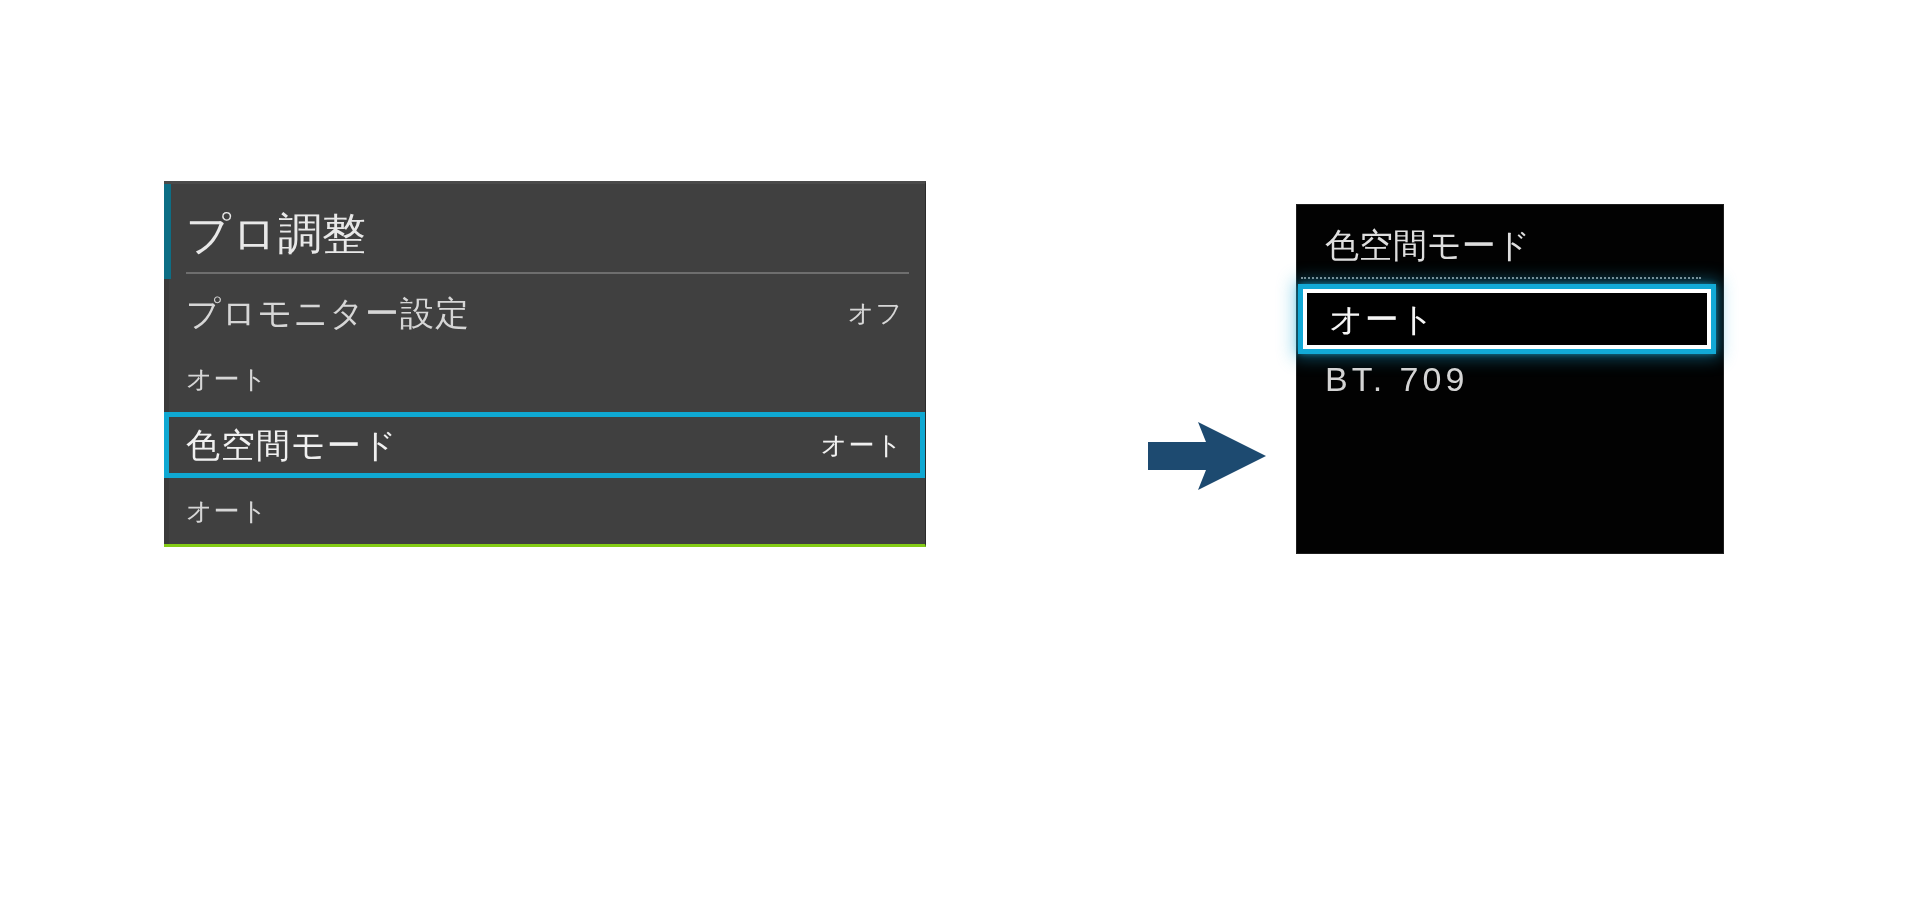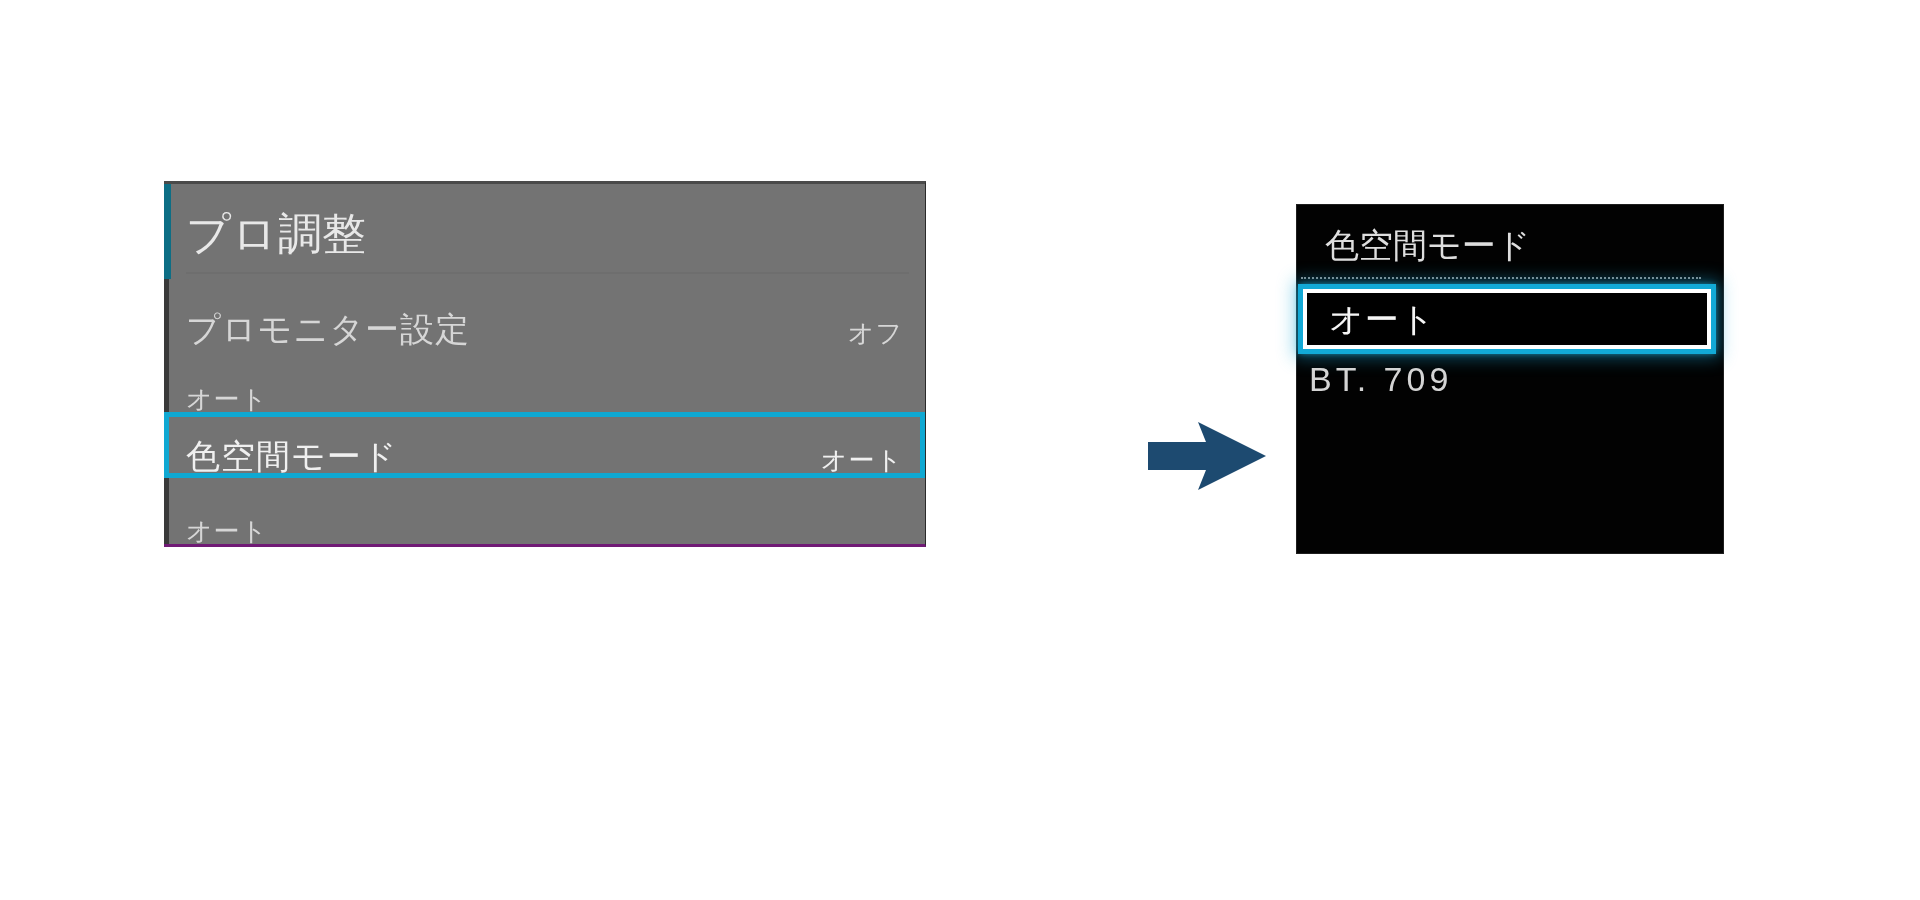--- a/index.html
+++ b/index.html
@@ -21,24 +21,24 @@
     inset: 0;
   }
 
   
   .osd-panel {
     position: absolute;
     left: 164px;
     top: 181px;
     width: 762px;
     height: 366px;
-    background: #737373;
+    background: #404040;
     box-sizing: border-box;
     border-top: 3px solid #4a4a4a;
-    border-bottom: 3px solid #701a75;
+    border-bottom: 3px solid #84cc16;
     border-right: 1px solid #2a2a2a;
   }
   .osd-accent-bar {
     position: absolute;
     left: 0;
     top: 0;
     width: 7px;
     height: 95px;
     background: #0d6e85;
   }
@@ -83,21 +83,21 @@
     position: absolute;
     left: 0;
     right: 0;
     top: 96px;
     bottom: 0;
   }
   .osd-row {
     position: relative;
     height: 66px;
     display: flex;
-    align-items: flex-end;
+    align-items: center;
     justify-content: space-between;
     padding: 0 22px 0 22px;
     box-sizing: border-box;
   }
   .osd-row .row-label {
     color: #d6d6d6;
     font-size: 34px;
     white-space: nowrap;
     line-height: 1;
   }
@@ -167,22 +167,22 @@
     left: 0;
     right: 0;
     top: 84px;
     bottom: 0;
   }
   .sub-option {
     position: relative;
     height: 60px;
     display: flex;
     align-items: center;
-    box-sizing: border-box;
-    margin-left: 12px;
+    padding-left: 28px;
+    box-sizing: border-box;
   }
   .sub-option .opt-label {
     color: #d4d4d4;
     font-size: 34px;
     line-height: 1;
     white-space: nowrap;
   }
   .sub-option.is-selected {
     margin: 0 12px 0 6px;
     padding-left: 22px;

